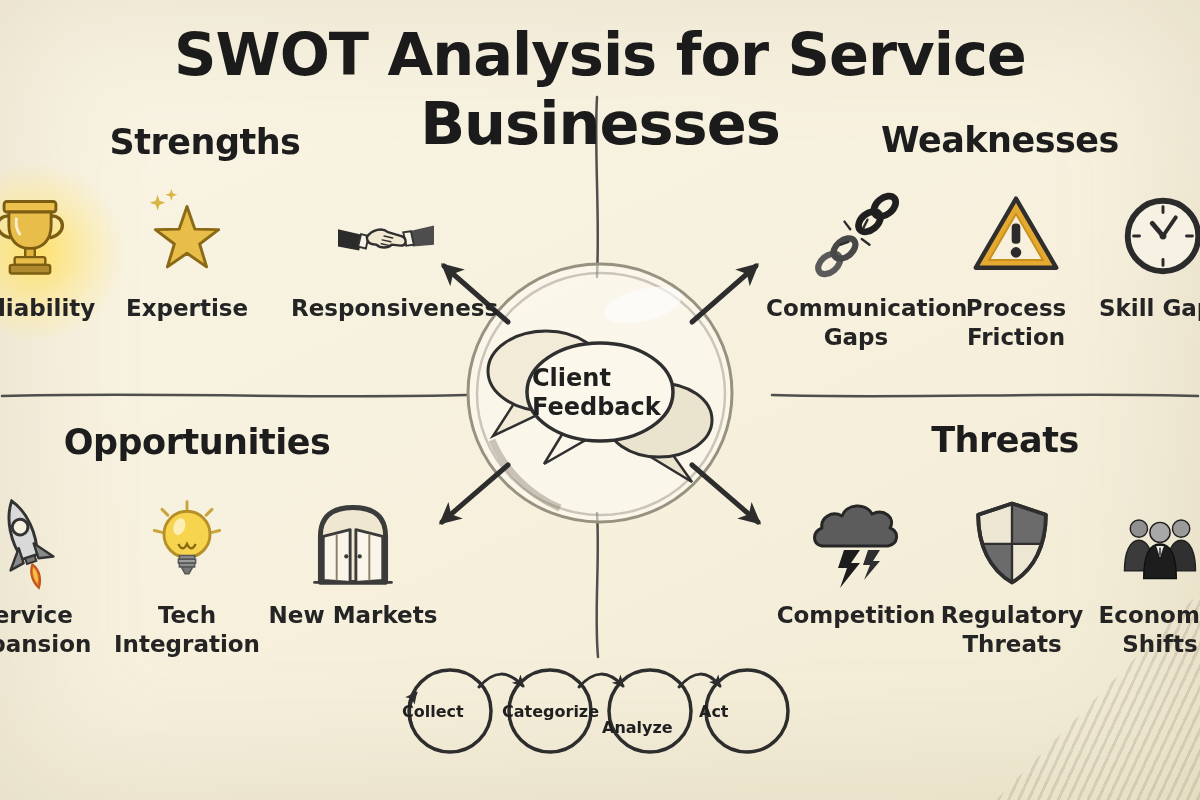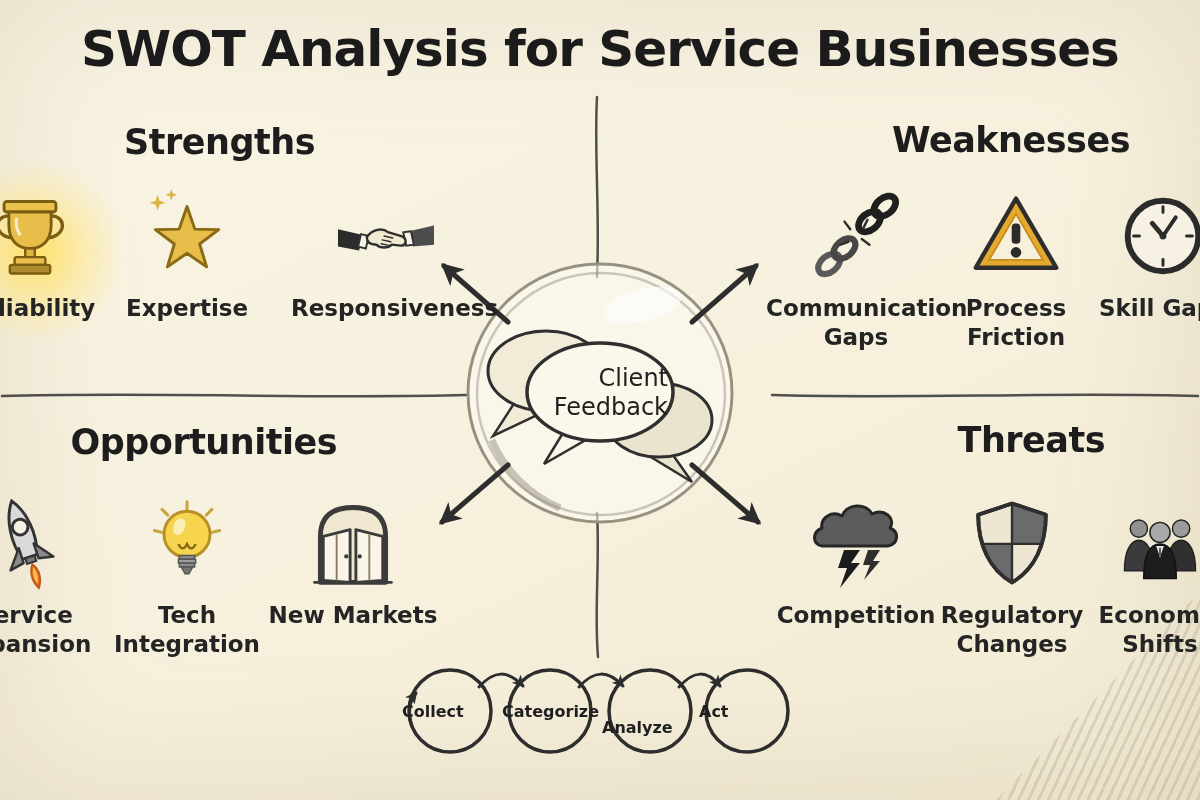--- a/index.html
+++ b/index.html
@@ -6,36 +6,36 @@
   html,body { width:1200px; height:800px; }
   body { font-family:"DejaVu Sans", sans-serif; color:#262626; }
   .canvas {
     position:relative; width:1200px; height:800px; overflow:hidden;
     background:linear-gradient(155deg,#f9f4e4 0%, #f6f0dd 55%, #f1ead3 100%);
     box-shadow:inset 0 0 140px rgba(170,150,110,.22);
   }
   .overlay { position:absolute; left:0; top:0; width:1200px; height:800px; pointer-events:none; }
   .title {
     position:absolute; left:0; top:20px; width:1200px; text-align:center;
-    font-size:50px; font-weight:700; letter-spacing:-1px; color:#1b1b1b;
+    font-size:59px; font-weight:700; letter-spacing:-1px; color:#1b1b1b;
   }
   .heading {
-    position:absolute; text-align:right; font-weight:700; font-size:35px;
+    position:absolute; text-align:center; font-weight:700; font-size:35px;
     letter-spacing:-0.5px; color:#1d1d1d;
   }
   .item { position:absolute; display:flex; flex-direction:column; align-items:center; z-index:2; }
   .item .iconbox { height:102px; display:flex; align-items:flex-end; justify-content:center; }
   .item .label {
     margin-top:9px; width:100%; text-align:center; font-size:23px; font-weight:600;
     line-height:1.25; color:#242424;
   }
   .nowrap { white-space:nowrap; }
   .center-label {
-    position:absolute; left:532px; top:364px; width:136px; text-align:right;
-    font-size:24px; font-weight:400; line-height:1.2; color:#1f1f1f; z-index:3;
+    position:absolute; left:532px; top:364px; width:136px; text-align:left;
+    font-size:24px; font-weight:700; line-height:1.2; color:#1f1f1f; z-index:3;
   }
   .cycle-label {
     position:absolute; width:96px; text-align:left; font-size:16px; font-weight:600;
     color:#1f1f1f; z-index:3;
   }
   .trophy-glow {
     position:absolute; left:-55px; top:165px; width:180px; height:175px; z-index:1;
     background:radial-gradient(circle, rgba(255,224,100,.95) 0%, rgba(255,232,140,.45) 45%, rgba(255,236,160,0) 72%);
   }
   .corner-smudge {
@@ -271,21 +271,21 @@
     <div class="item" style="left:932px; top:490px; width:160px;">
       <div class="iconbox">
         <svg width="94" height="98" viewBox="0 0 100 100">
           <path d="M50,8 L86,20 C86,52 74,78 50,92 C26,78 14,52 14,20 Z" fill="#ece6d2" stroke="#2e2e2e" stroke-width="4" stroke-linejoin="round"></path>
           <path d="M50,8 L86,20 C86,34 84,44 80,51 L50,51 Z" fill="#6b6b6b"></path>
           <path d="M50,51 L20,51 C24,66 35,80 50,92 Z" fill="#6b6b6b"></path>
           <path d="M50,8 L50,92 M17,51 L83,51" stroke="#2e2e2e" stroke-width="2.5"></path>
           <path d="M50,8 L86,20 C86,52 74,78 50,92 C26,78 14,52 14,20 Z" fill="none" stroke="#2e2e2e" stroke-width="4" stroke-linejoin="round"></path>
         </svg>
       </div>
-      <div class="label">Regulatory Changes</div>
+      <div class="label">Regulatory Threats</div>
     </div>
 
     <div class="item" style="left:1080px; top:490px; width:160px;">
       <div class="iconbox">
         <svg width="98" height="96" viewBox="0 0 100 100">
           <circle cx="28" cy="34" r="9" fill="#909090" stroke="#222" stroke-width="1.5"></circle>
           <path d="M13,78 C13,58 19,46 28,46 C37,46 43,58 43,78 Z" fill="#3b3b3b" stroke="#222" stroke-width="1.5"></path>
           <circle cx="72" cy="34" r="9" fill="#9b9b9b" stroke="#222" stroke-width="1.5"></circle>
           <path d="M57,78 C57,58 63,46 72,46 C81,46 87,58 87,78 Z" fill="#303030" stroke="#222" stroke-width="1.5"></path>
           <circle cx="50" cy="38" r="10.5" fill="#a8a8a8" stroke="#1d1d1d" stroke-width="1.5"></circle>

